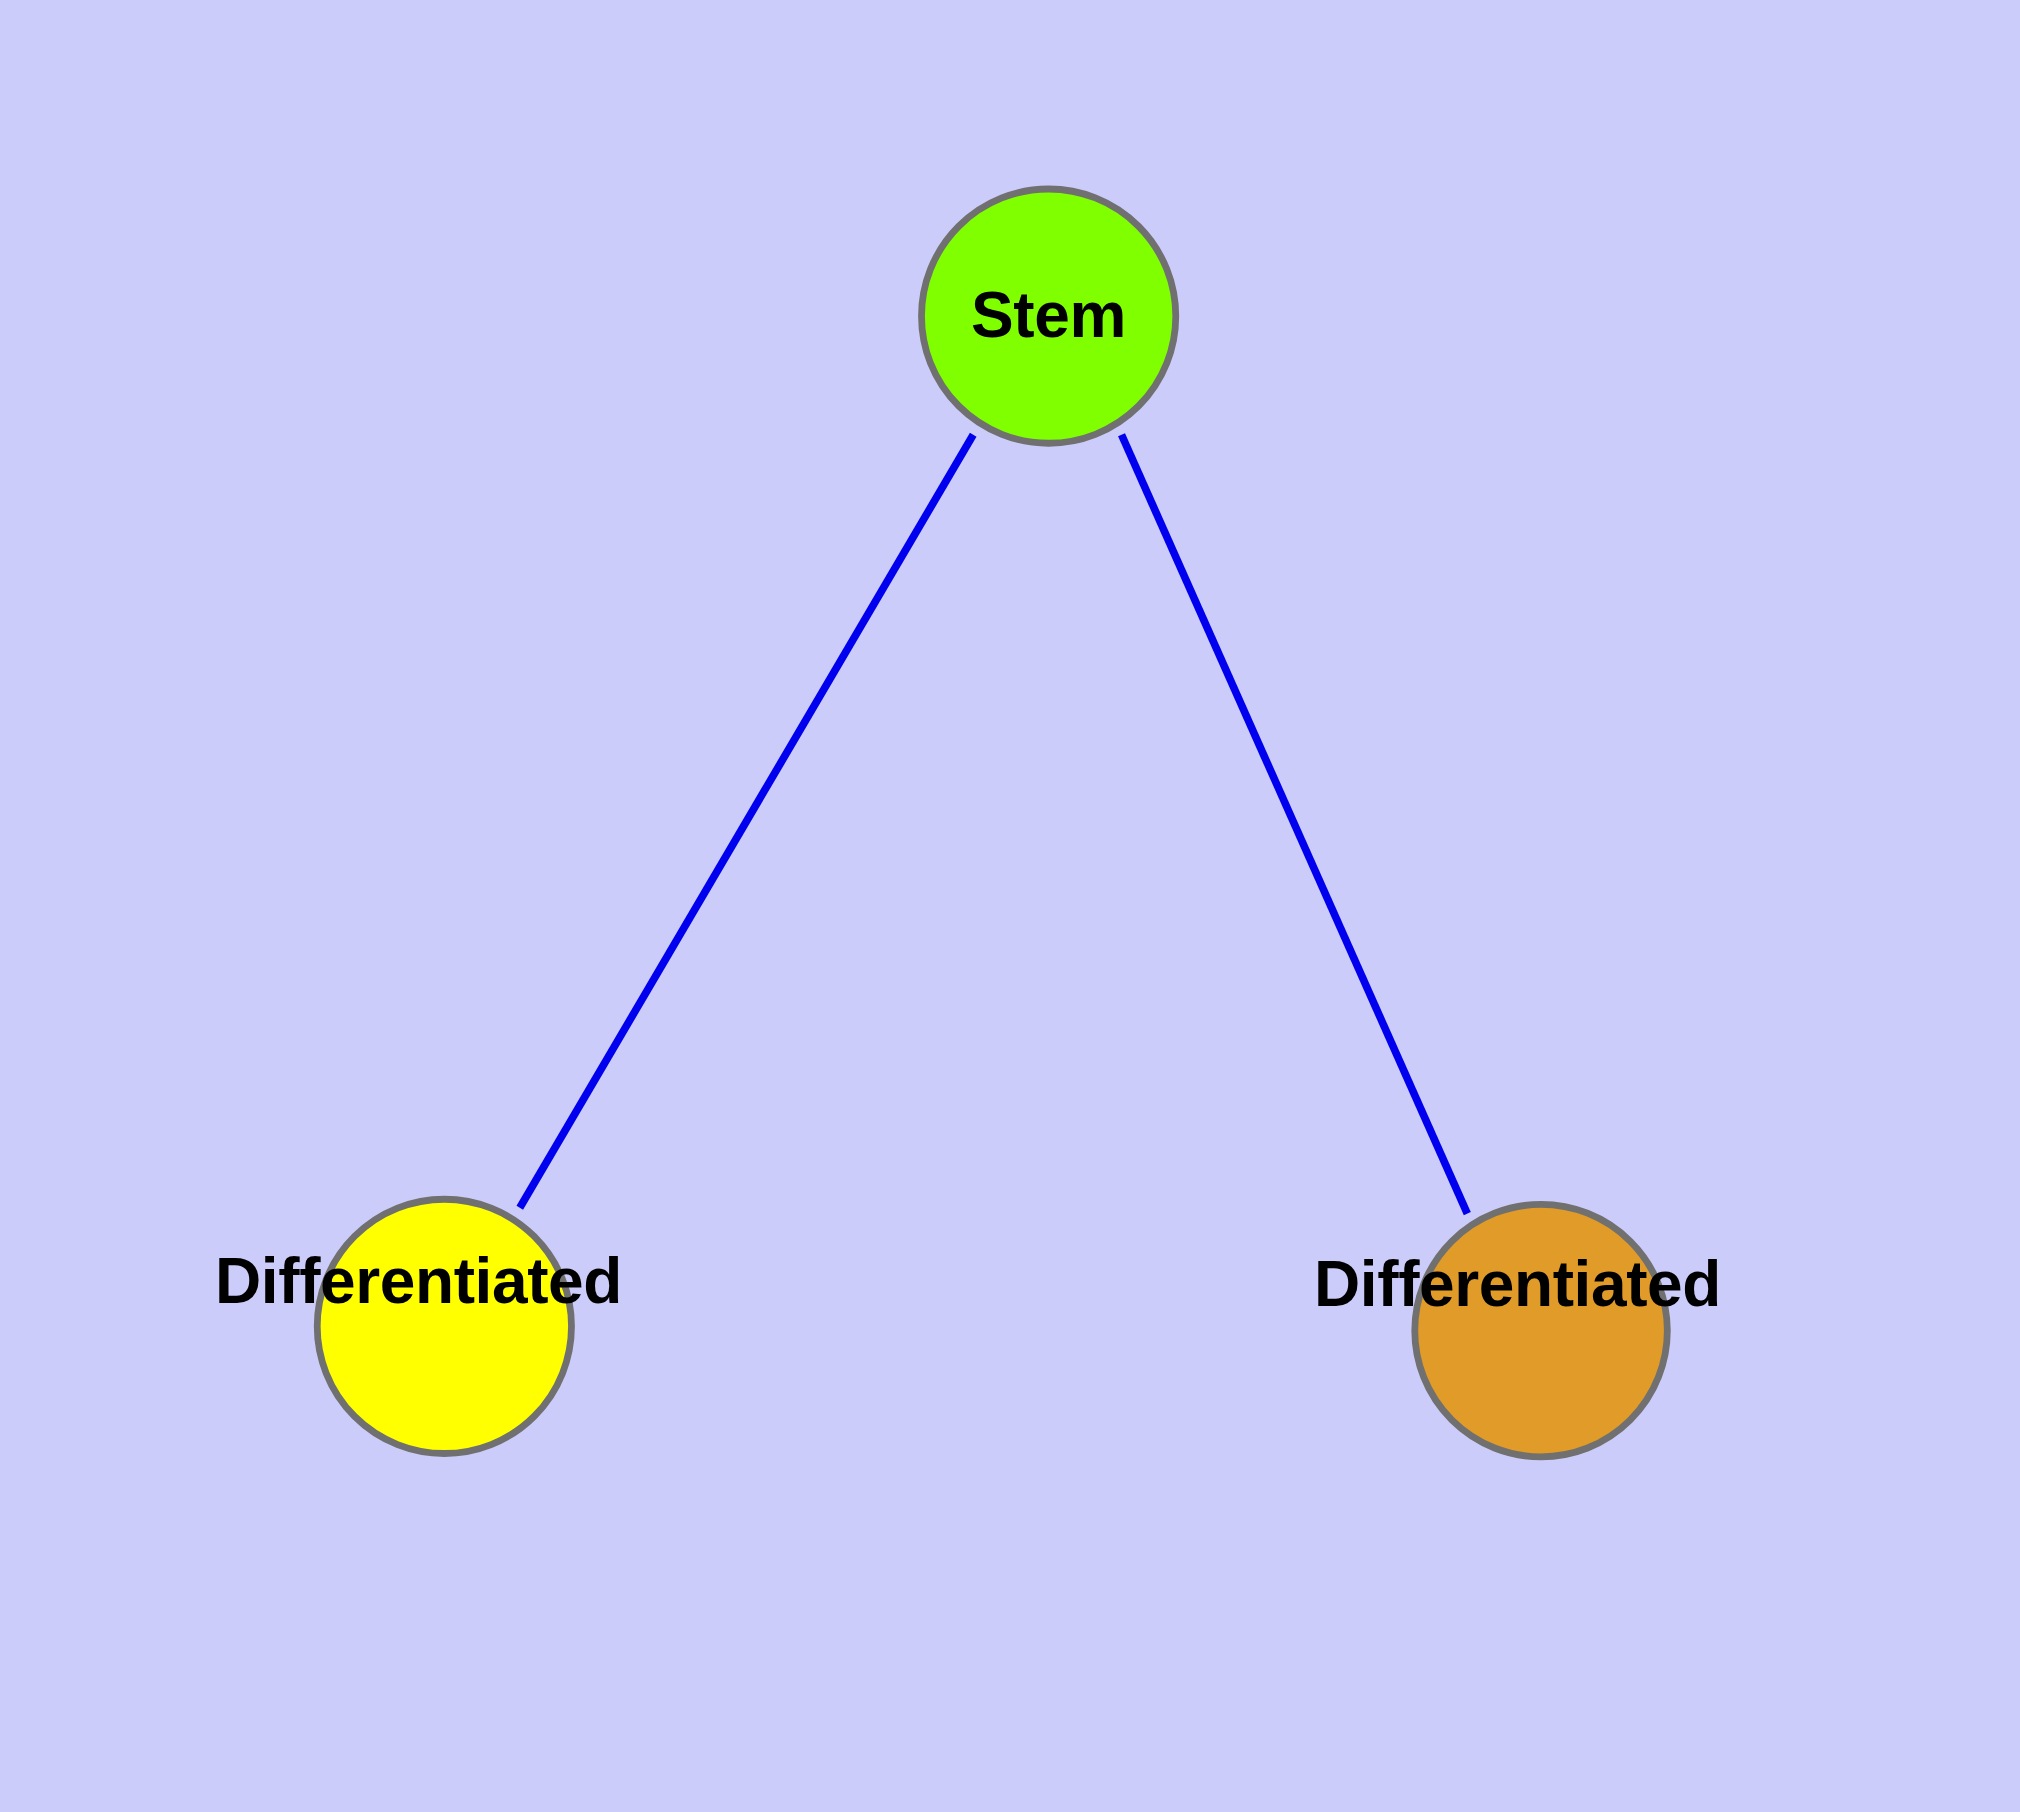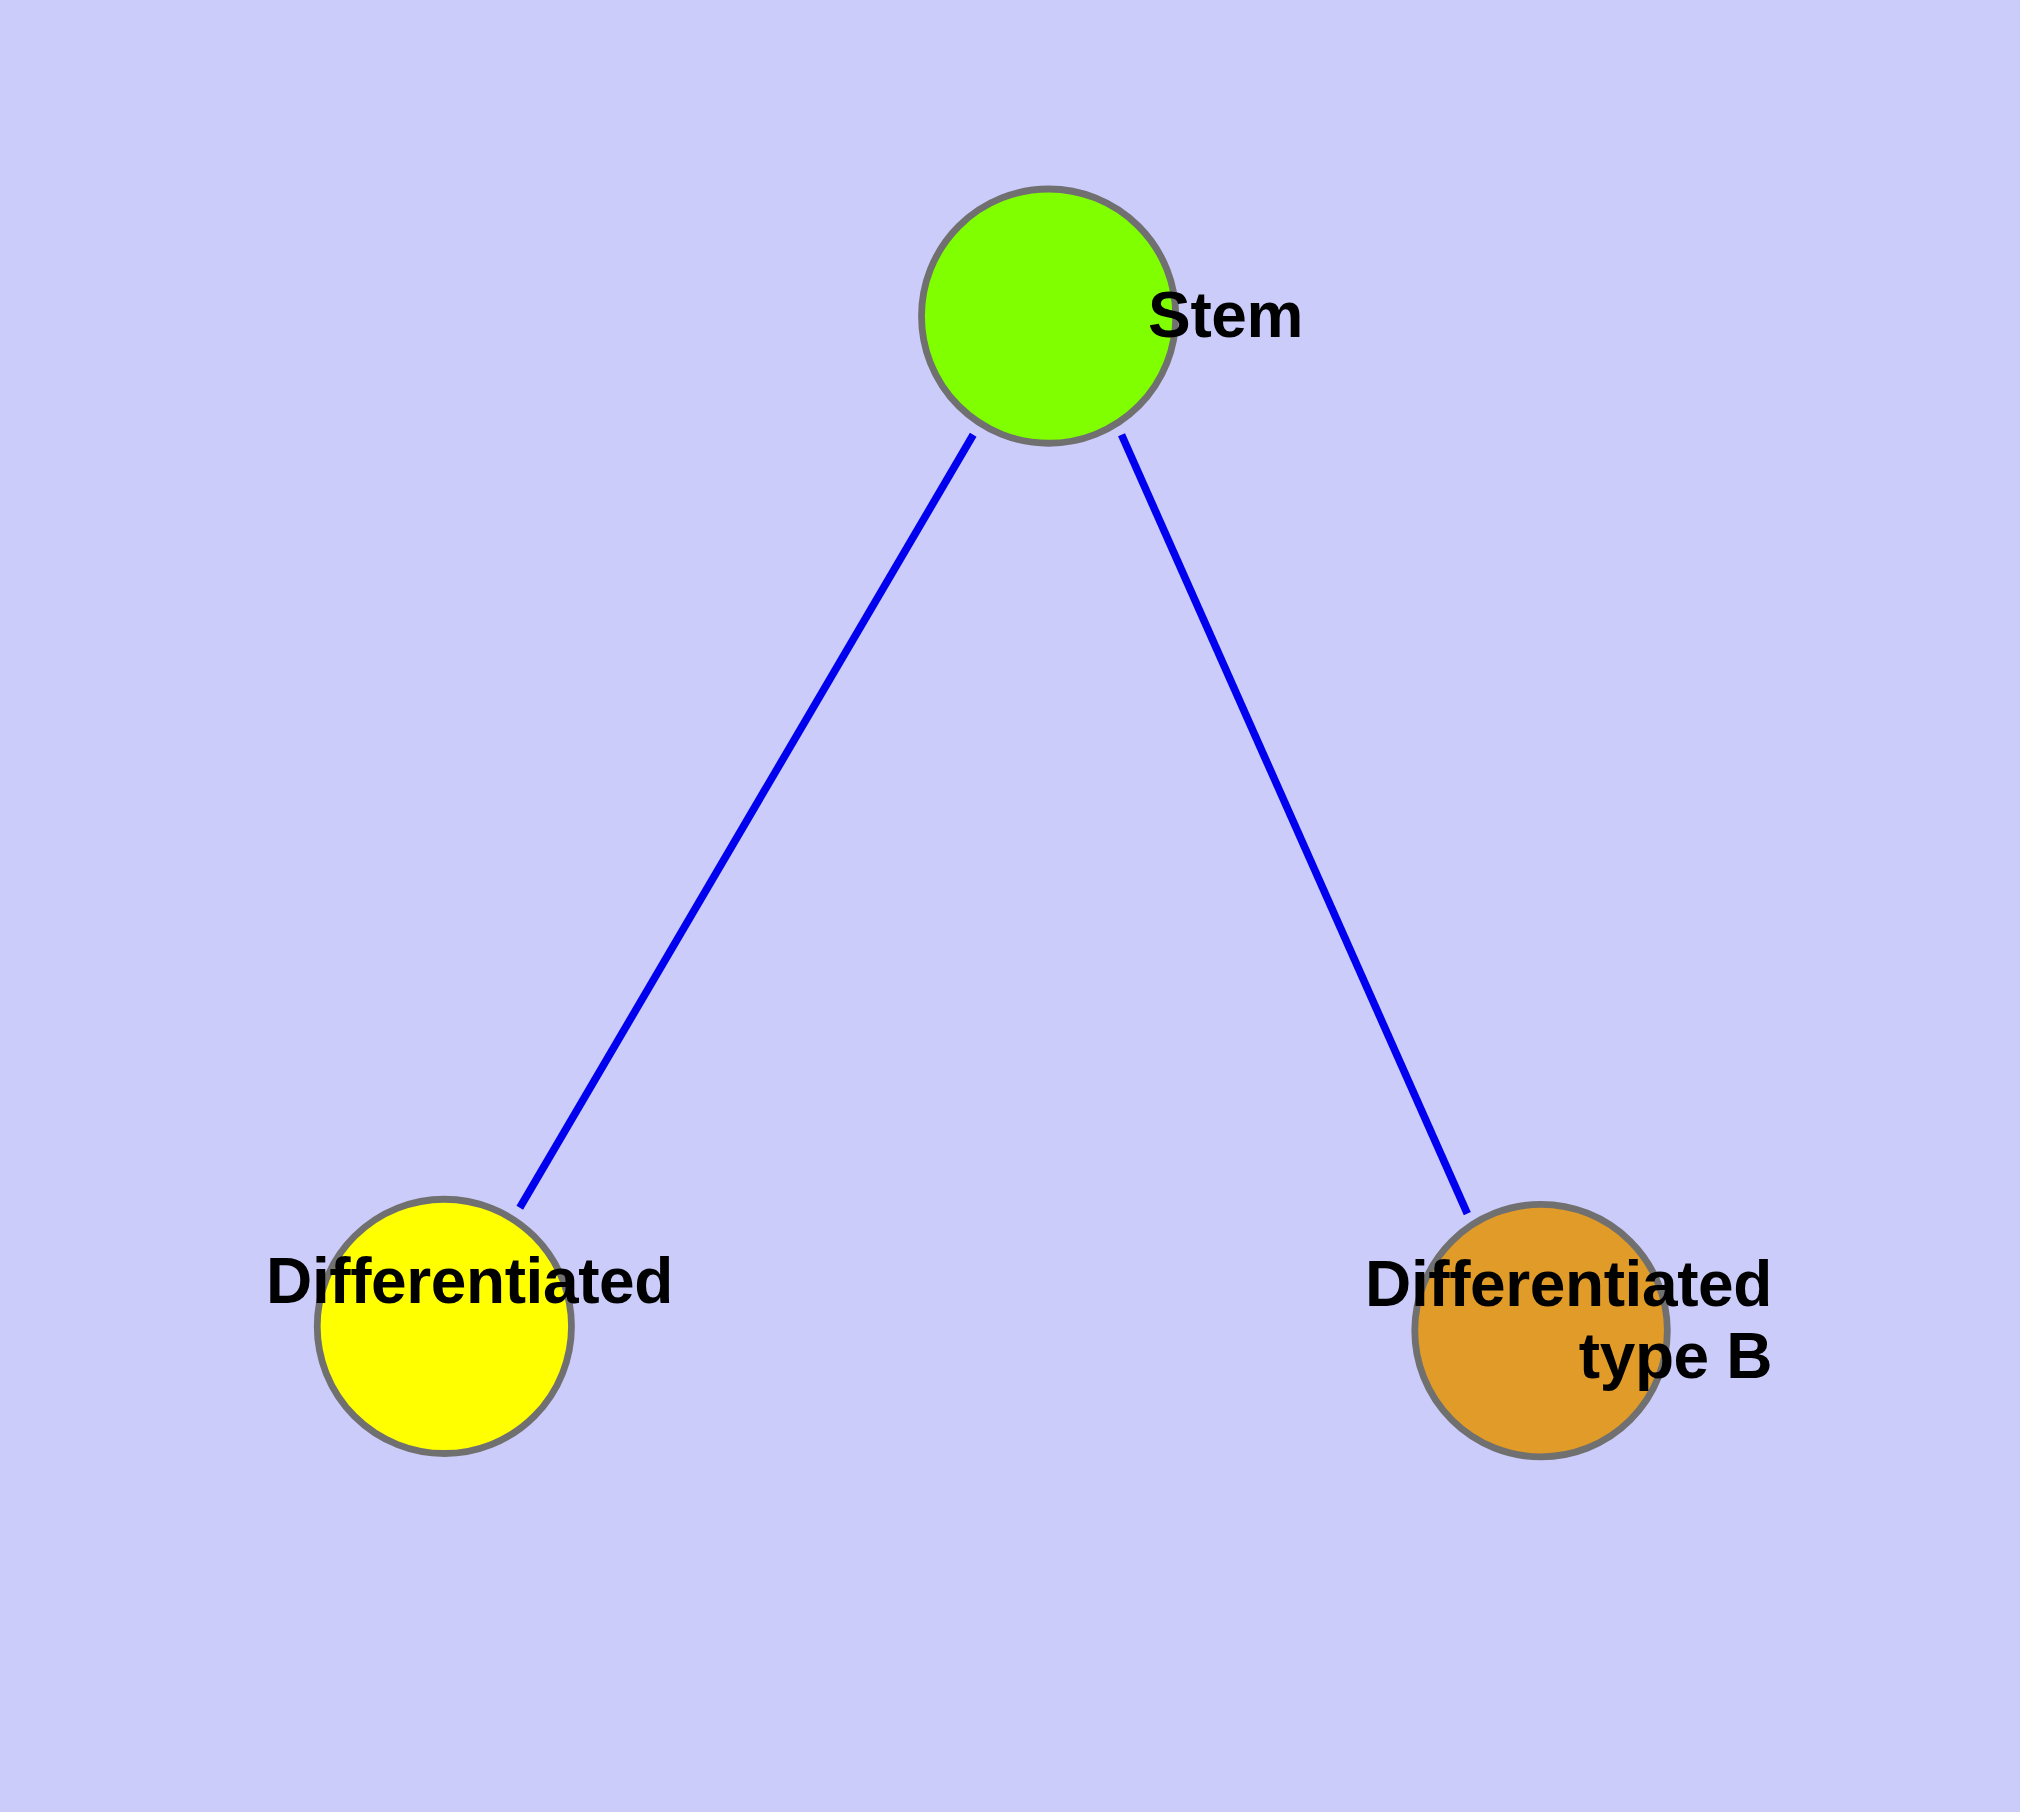--- a/index.html
+++ b/index.html
@@ -25,21 +25,21 @@
   #graph-svg {
     position: absolute;
     left: 0; top: 0;
     width: 2021px;
     height: 1812px;
   }
   .node-label {
     position: absolute;
     color: #000000;
     font-weight: bold;
-    text-align: right;
+    text-align: center;
     white-space: nowrap;
     line-height: 1.12;
     letter-spacing: -0.4px;
     pointer-events: none;
   }
   #label-stem {
     font-size: 64px;
     left: 794px;
     top: 280px;
     width: 509px;
@@ -81,17 +81,16 @@
   <div class="node-label" id="label-stem" style="color: rgb(0, 0, 0);">
     <div>Stem</div>
   </div>
 
   <div class="node-label" id="label-diff-a" style="color: rgb(0, 0, 0);">
     <div>Differentiated</div>
   </div>
 
   <div class="node-label" id="label-diff-b" style="color: rgb(0, 0, 0);">
     <div>Differentiated</div>
-    <div>type B</div>
   </div>
 
 </div>
 
 
 </body></html>

